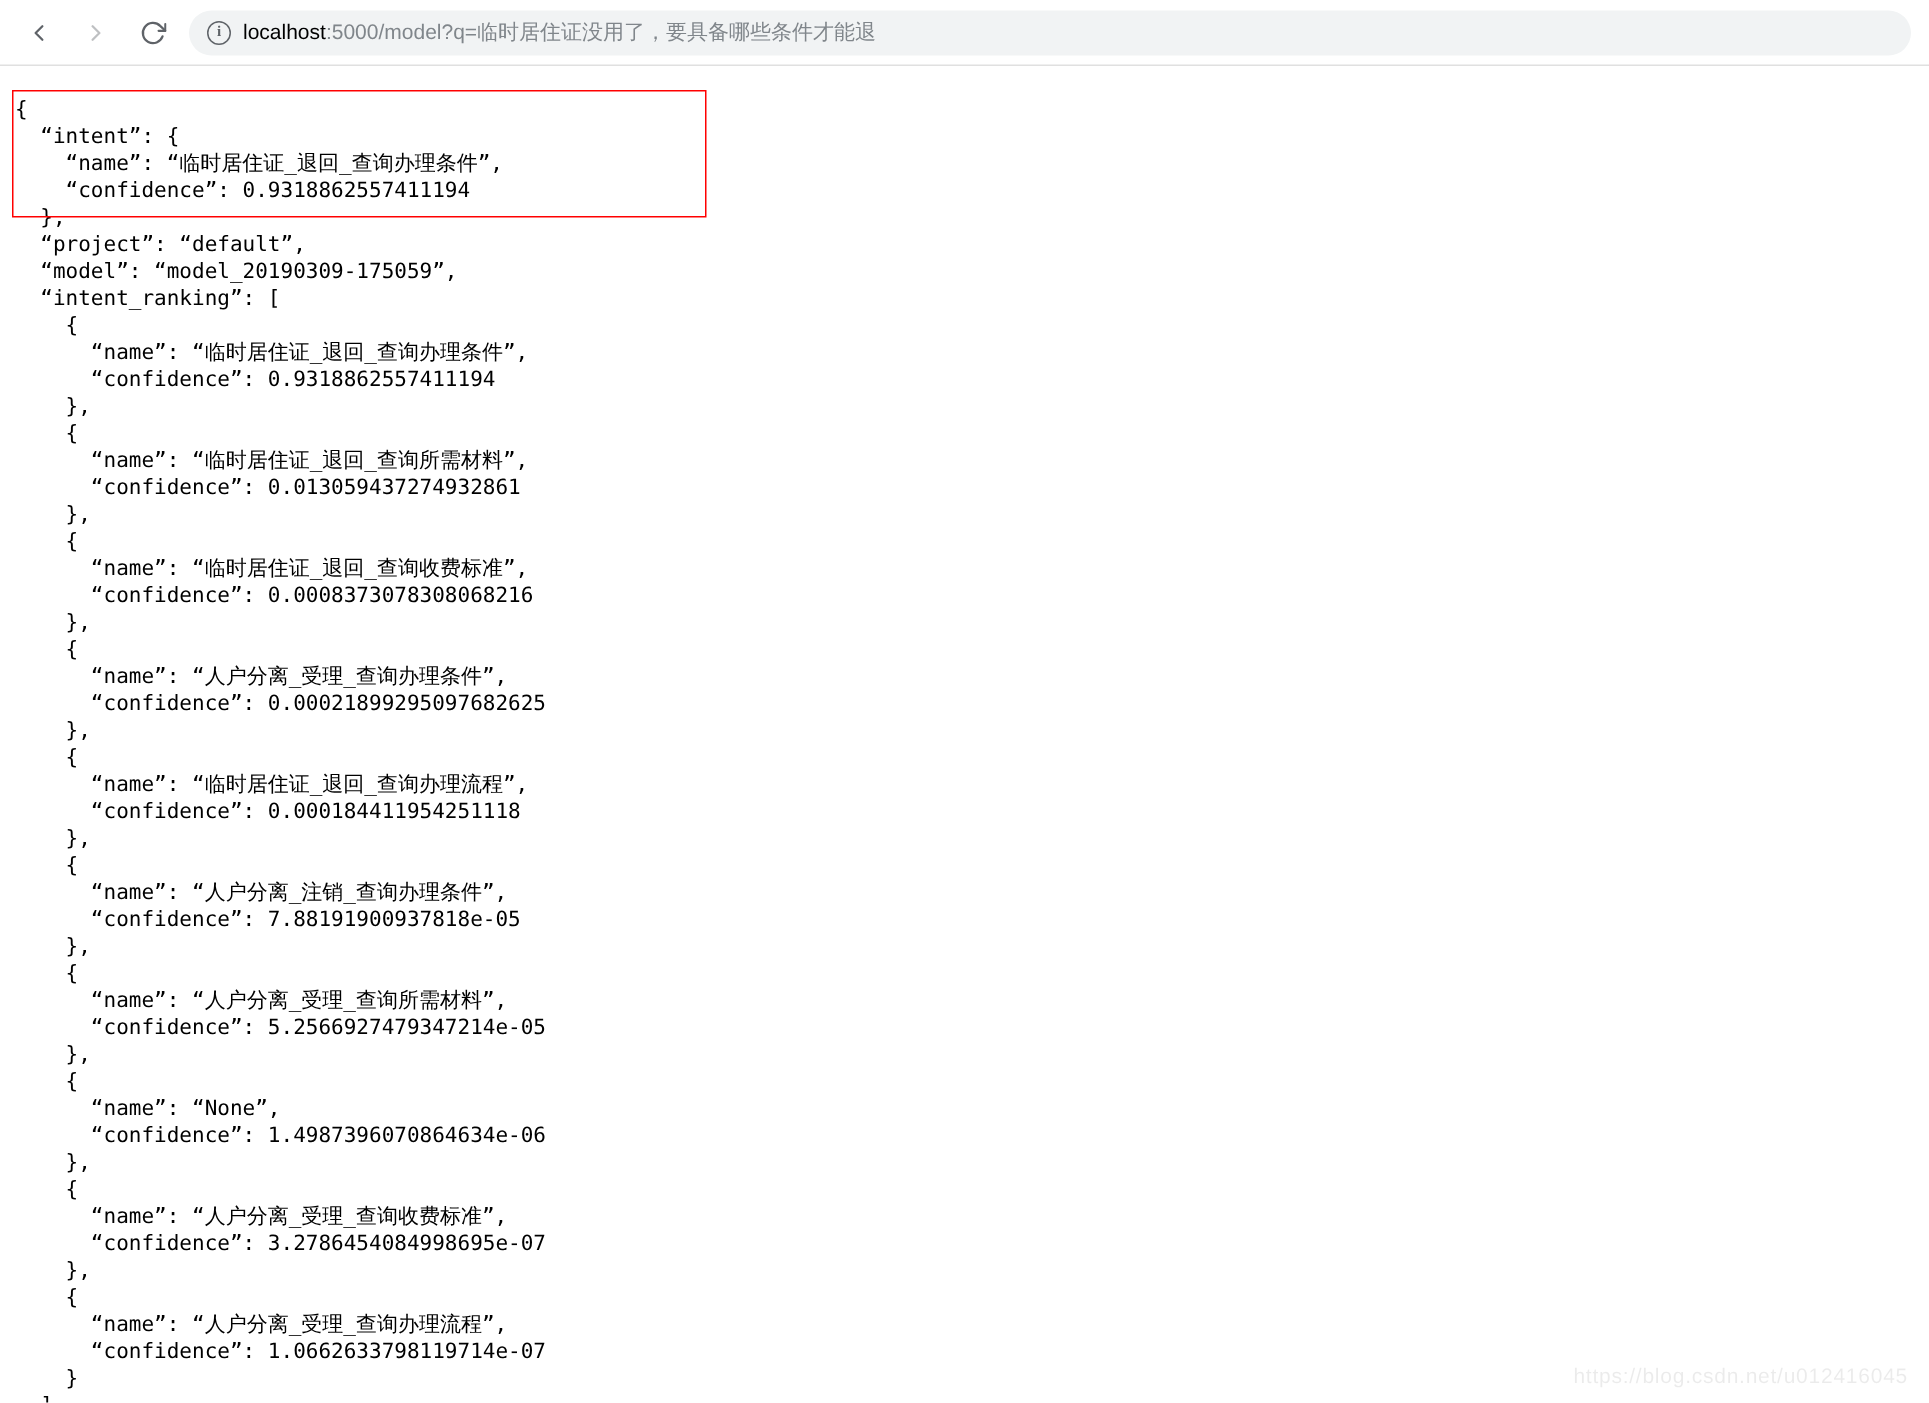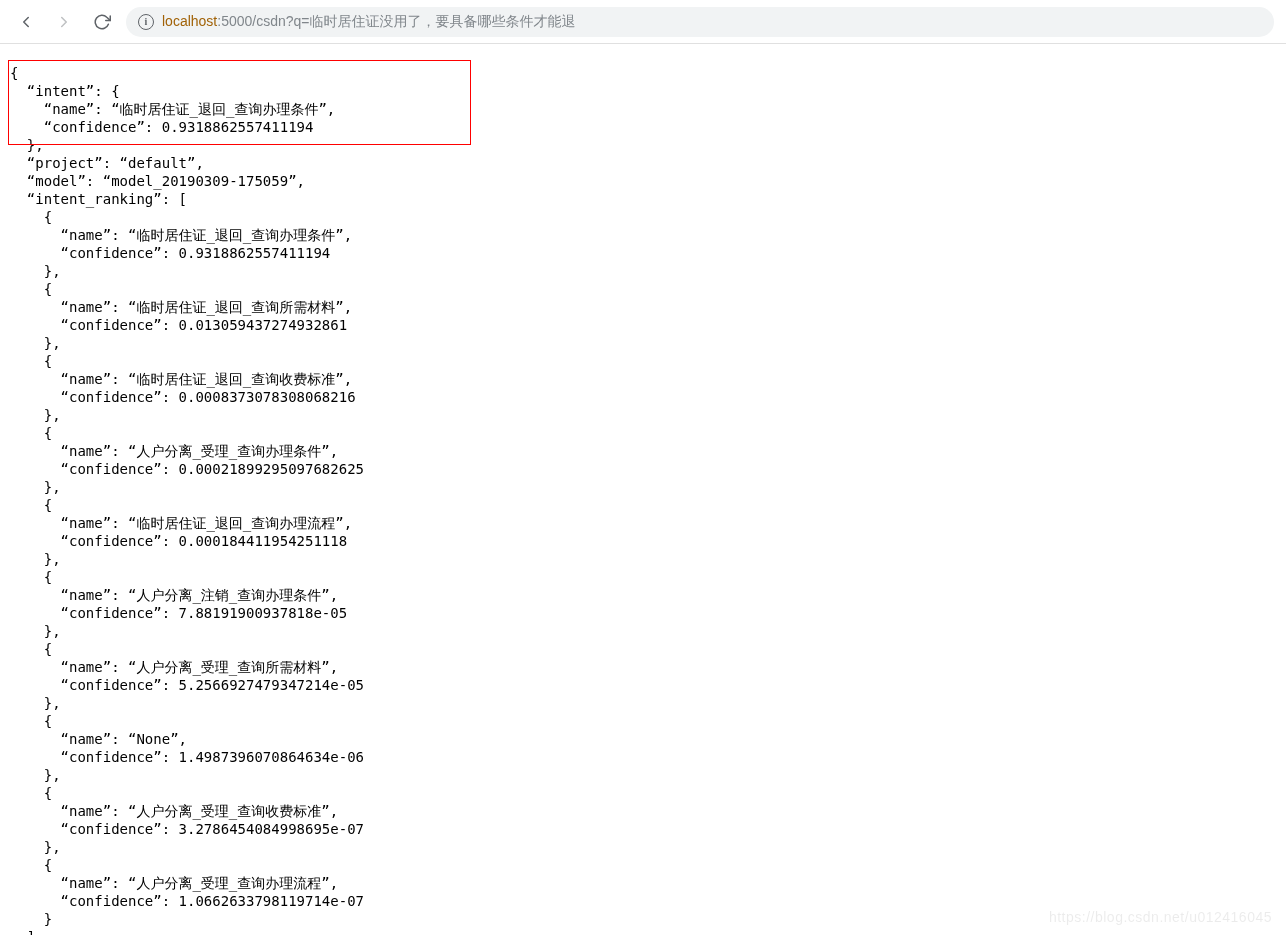--- a/index.html
+++ b/index.html
@@ -45,21 +45,21 @@
   }
   .info-icon {
     width: 16px; height: 16px;
     border: 1.5px solid #5f6368;
     border-radius: 50%;
     display: flex; align-items: center; justify-content: center;
     font-size: 10px; font-weight: bold;
     font-family: serif;
   }
   .url-text { color: #202124; }
-  .url-host { color: #a16207; }
+  .url-host { color: #000000; }
   .url-rest { color: #80868b; }
   .content {
     position: relative;
     padding: 20px 10px 10px 10px;
     font-family: "SimSun", "NSimSun", monospace;
     font-size: 14px;
     line-height: 18px;
     white-space: pre;
     color: #000;
   }
@@ -94,21 +94,21 @@
   </div>
   <div class="reload">
     <svg width="18" height="18" viewBox="0 0 24 24" fill="none" stroke-width="2" stroke-linecap="round" stroke-linejoin="round">
         <polyline points="23 4 23 10 17 10"></polyline>
         <path d="M20.49 15a9 9 0 1 1-2.12-9.36L23 10"></path>
       </svg>
   </div>
   <div class="address-bar">
     <span class="info-icon">i</span>
     <span class="url-text">
-      <span class="url-host">localhost</span><span class="url-rest">:5000/csdn?q=临时居住证没用了，要具备哪些条件才能退</span>
+      <span class="url-host">localhost</span><span class="url-rest">:5000/model?q=临时居住证没用了，要具备哪些条件才能退</span>
     </span>
   </div>
 </div>
 
 <div class="content" id="json-content">{
   “intent”: {
     “name”: “临时居住证_退回_查询办理条件”,
     “confidence”: 0.9318862557411194
   },
   “project”: “default”,

